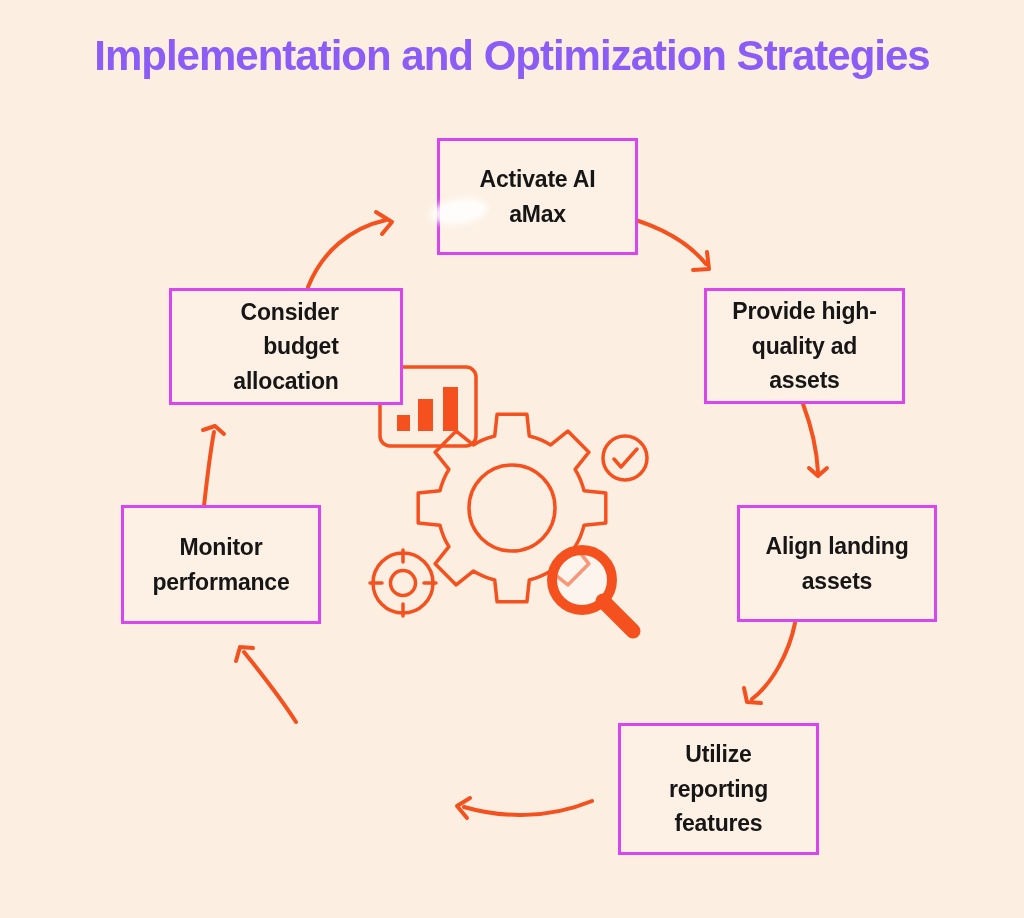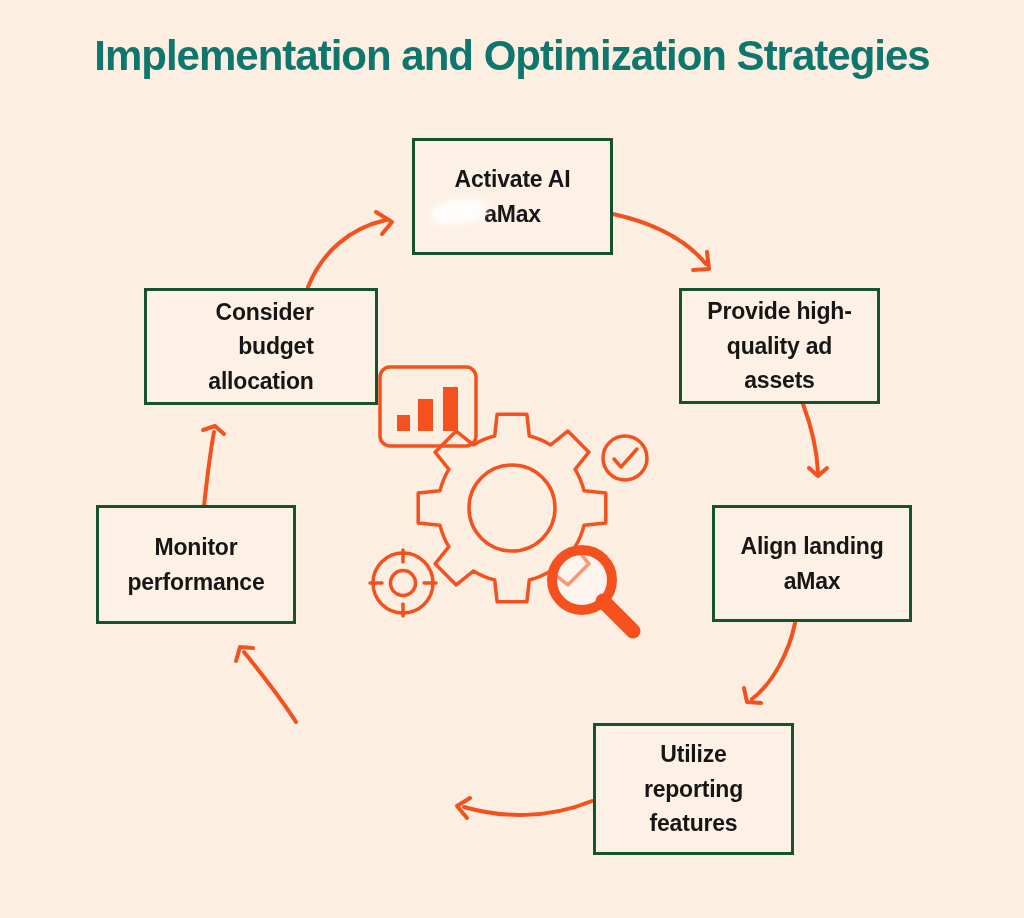--- a/index.html
+++ b/index.html
@@ -2,29 +2,29 @@
 <html><head>
 <meta charset="utf-8">
 <style>
   html,body{margin:0;padding:0;background:#FCEFE2;}
   .canvas{
     position:relative;width:1024px;height:918px;background:#FCEFE2;
     font-family:"Liberation Sans",sans-serif;overflow:hidden;
   }
   .title{
     position:absolute;top:32px;left:0;width:100%;text-align:center;
-    font-size:42px;font-weight:700;letter-spacing:-1px;color:#0f766e;z-index:4;
+    font-size:42px;font-weight:700;letter-spacing:-1px;color:#8b5cf6;z-index:4;
   }
   .overlay{position:absolute;left:0;top:0;z-index:1;}
   .step{
     position:absolute;box-sizing:border-box;z-index:2;
-    border:3px solid #14532d;background:#FDF1E5;
+    border:3px solid #d946ef;background:#FDF1E5;
     display:flex;align-items:center;justify-content:center;
     text-align:center;font-weight:700;font-size:23px;line-height:1.5;
-    letter-spacing:-0.2px;color:#161616;white-space:pre-line;padding:0 24px;
+    letter-spacing:-0.2px;color:#161616;white-space:pre-line;padding:0 24px;margin-left:25px;
   }
   .smudge{
     position:absolute;left:430px;top:199px;width:58px;height:25px;
     background:rgba(255,255,255,0.85);border-radius:50%;
     filter:blur(3px);transform:rotate(-8deg);z-index:3;
   }
   .arrow{stroke:#F4511E;stroke-width:4;fill:none;stroke-linecap:round;stroke-linejoin:round;}
   .thin{stroke:#F4511E;stroke-width:3.5;fill:none;stroke-linecap:round;stroke-linejoin:round;}
 </style>
 </head>
@@ -109,21 +109,21 @@
     <span>Activate AI
 aMax</span>
   </div>
   <div class="step" style="left:679px;top:288px;width:201px;height:116px;">
     <span>Provide high-
 quality ad
 assets</span>
   </div>
   <div class="step" style="left:712px;top:505px;width:200px;height:117px;">
     <span>Align landing
-aMax</span>
+assets</span>
   </div>
   <div class="step" style="left:593px;top:723px;width:201px;height:132px;">
     <span>Utilize
 reporting
 features</span>
   </div>
   <div class="step" style="left:96px;top:505px;width:200px;height:119px;">
     <span>Monitor
 performance</span>
   </div>

